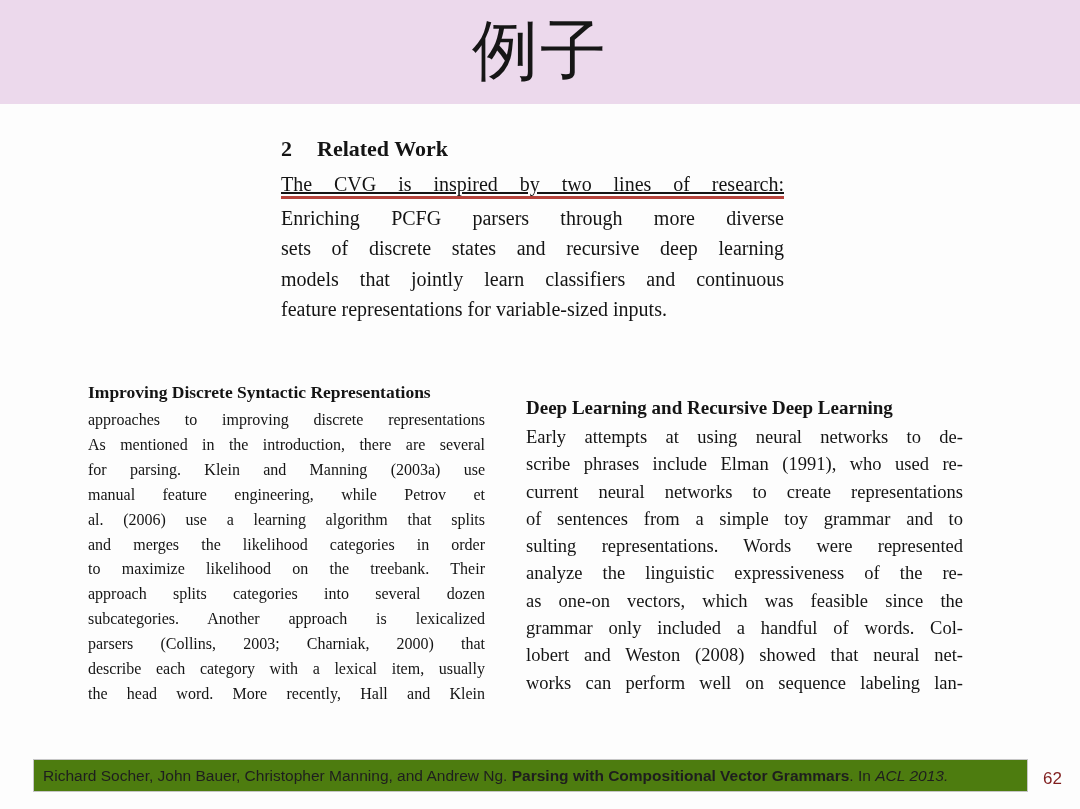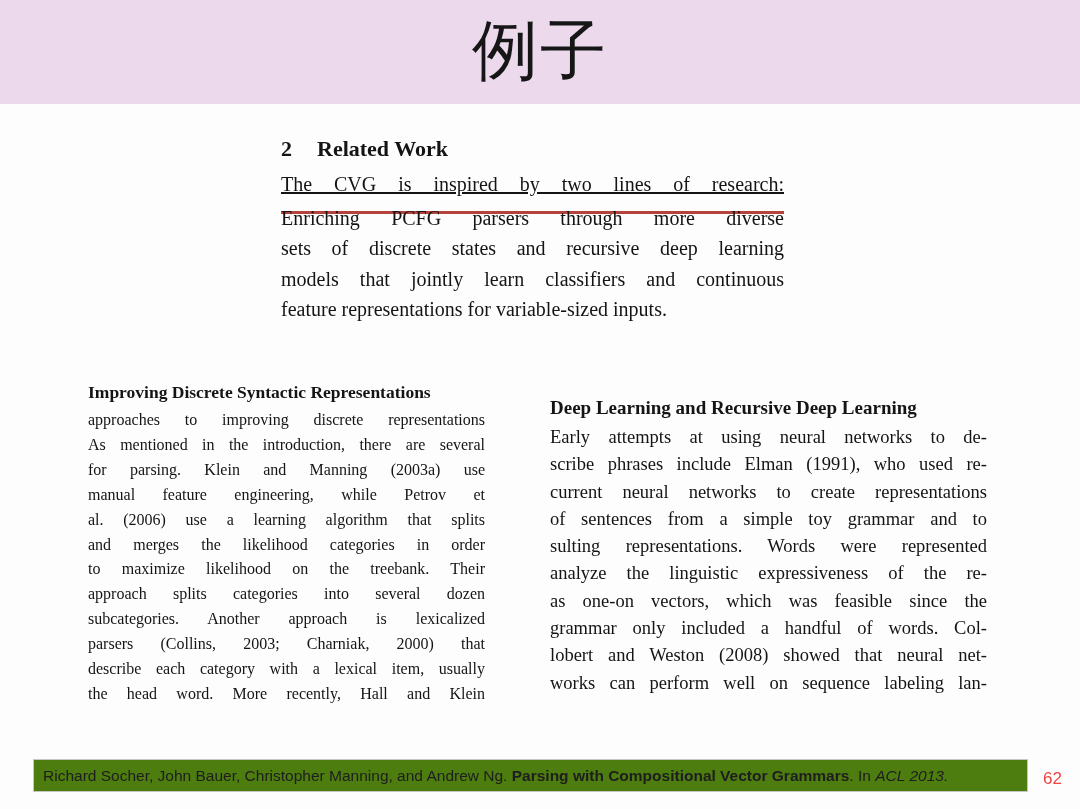--- a/index.html
+++ b/index.html
@@ -54,38 +54,38 @@
   }
   .jline, .jl {
     text-align: justify;
     text-align-last: justify;
   }
   .last-left .jl:last-child { text-align-last: left; }
   .key-line { margin-bottom: 3px; }
   .red-underline {
     text-decoration: underline;
     text-decoration-thickness: 1.5px;
-    padding-bottom: 16px;
+    padding-bottom: 1px;
     border-bottom: 3px solid var(--accent-red);
   }
   
   .columns {
     position: absolute;
     left: 88px; top: 381px;
     width: 902px;
     display: flex;
   }
   .col { font-family: "Liberation Serif", serif; }
   .col h3 {
     font-size: 17.5px;
     line-height: 22px;
     margin-bottom: 5px;
     font-weight: bold;
   }
-  .col-left { width: 397px; margin-right: 65px; }
+  .col-left { width: 397px; margin-right: 41px; }
   .col-left .col-body { font-size: 16px; line-height: 24.9px; }
   .col-right { width: 437px; margin-top: 15px; }
   .col-right h3 { font-size: 19px; line-height: 24px; margin-bottom: 4px; }
   .col-right .col-body { font-size: 18.5px; line-height: 27.3px; }
   
   .citation-bar {
     position: absolute;
     left: 33px; top: 759px;
     width: 995px; height: 33px;
     background: #4d7c0f;
@@ -96,21 +96,21 @@
     font-size: 15.5px;
     color: #1e1e1e;
     white-space: pre;
   }
   .citation-bar b { font-weight: bold; }
   .citation-bar i { font-style: italic; }
   .page-number {
     position: absolute;
     right: 18px; top: 769px;
     font-size: 17px;
-    color: #ef4444;
+    color: #7f1d1d;
   }
 </style>
 </head>
 <body>
 
 <div class="slide">
 
   <header class="band">
     <div class="slide-title">例子</div>
   </header>

